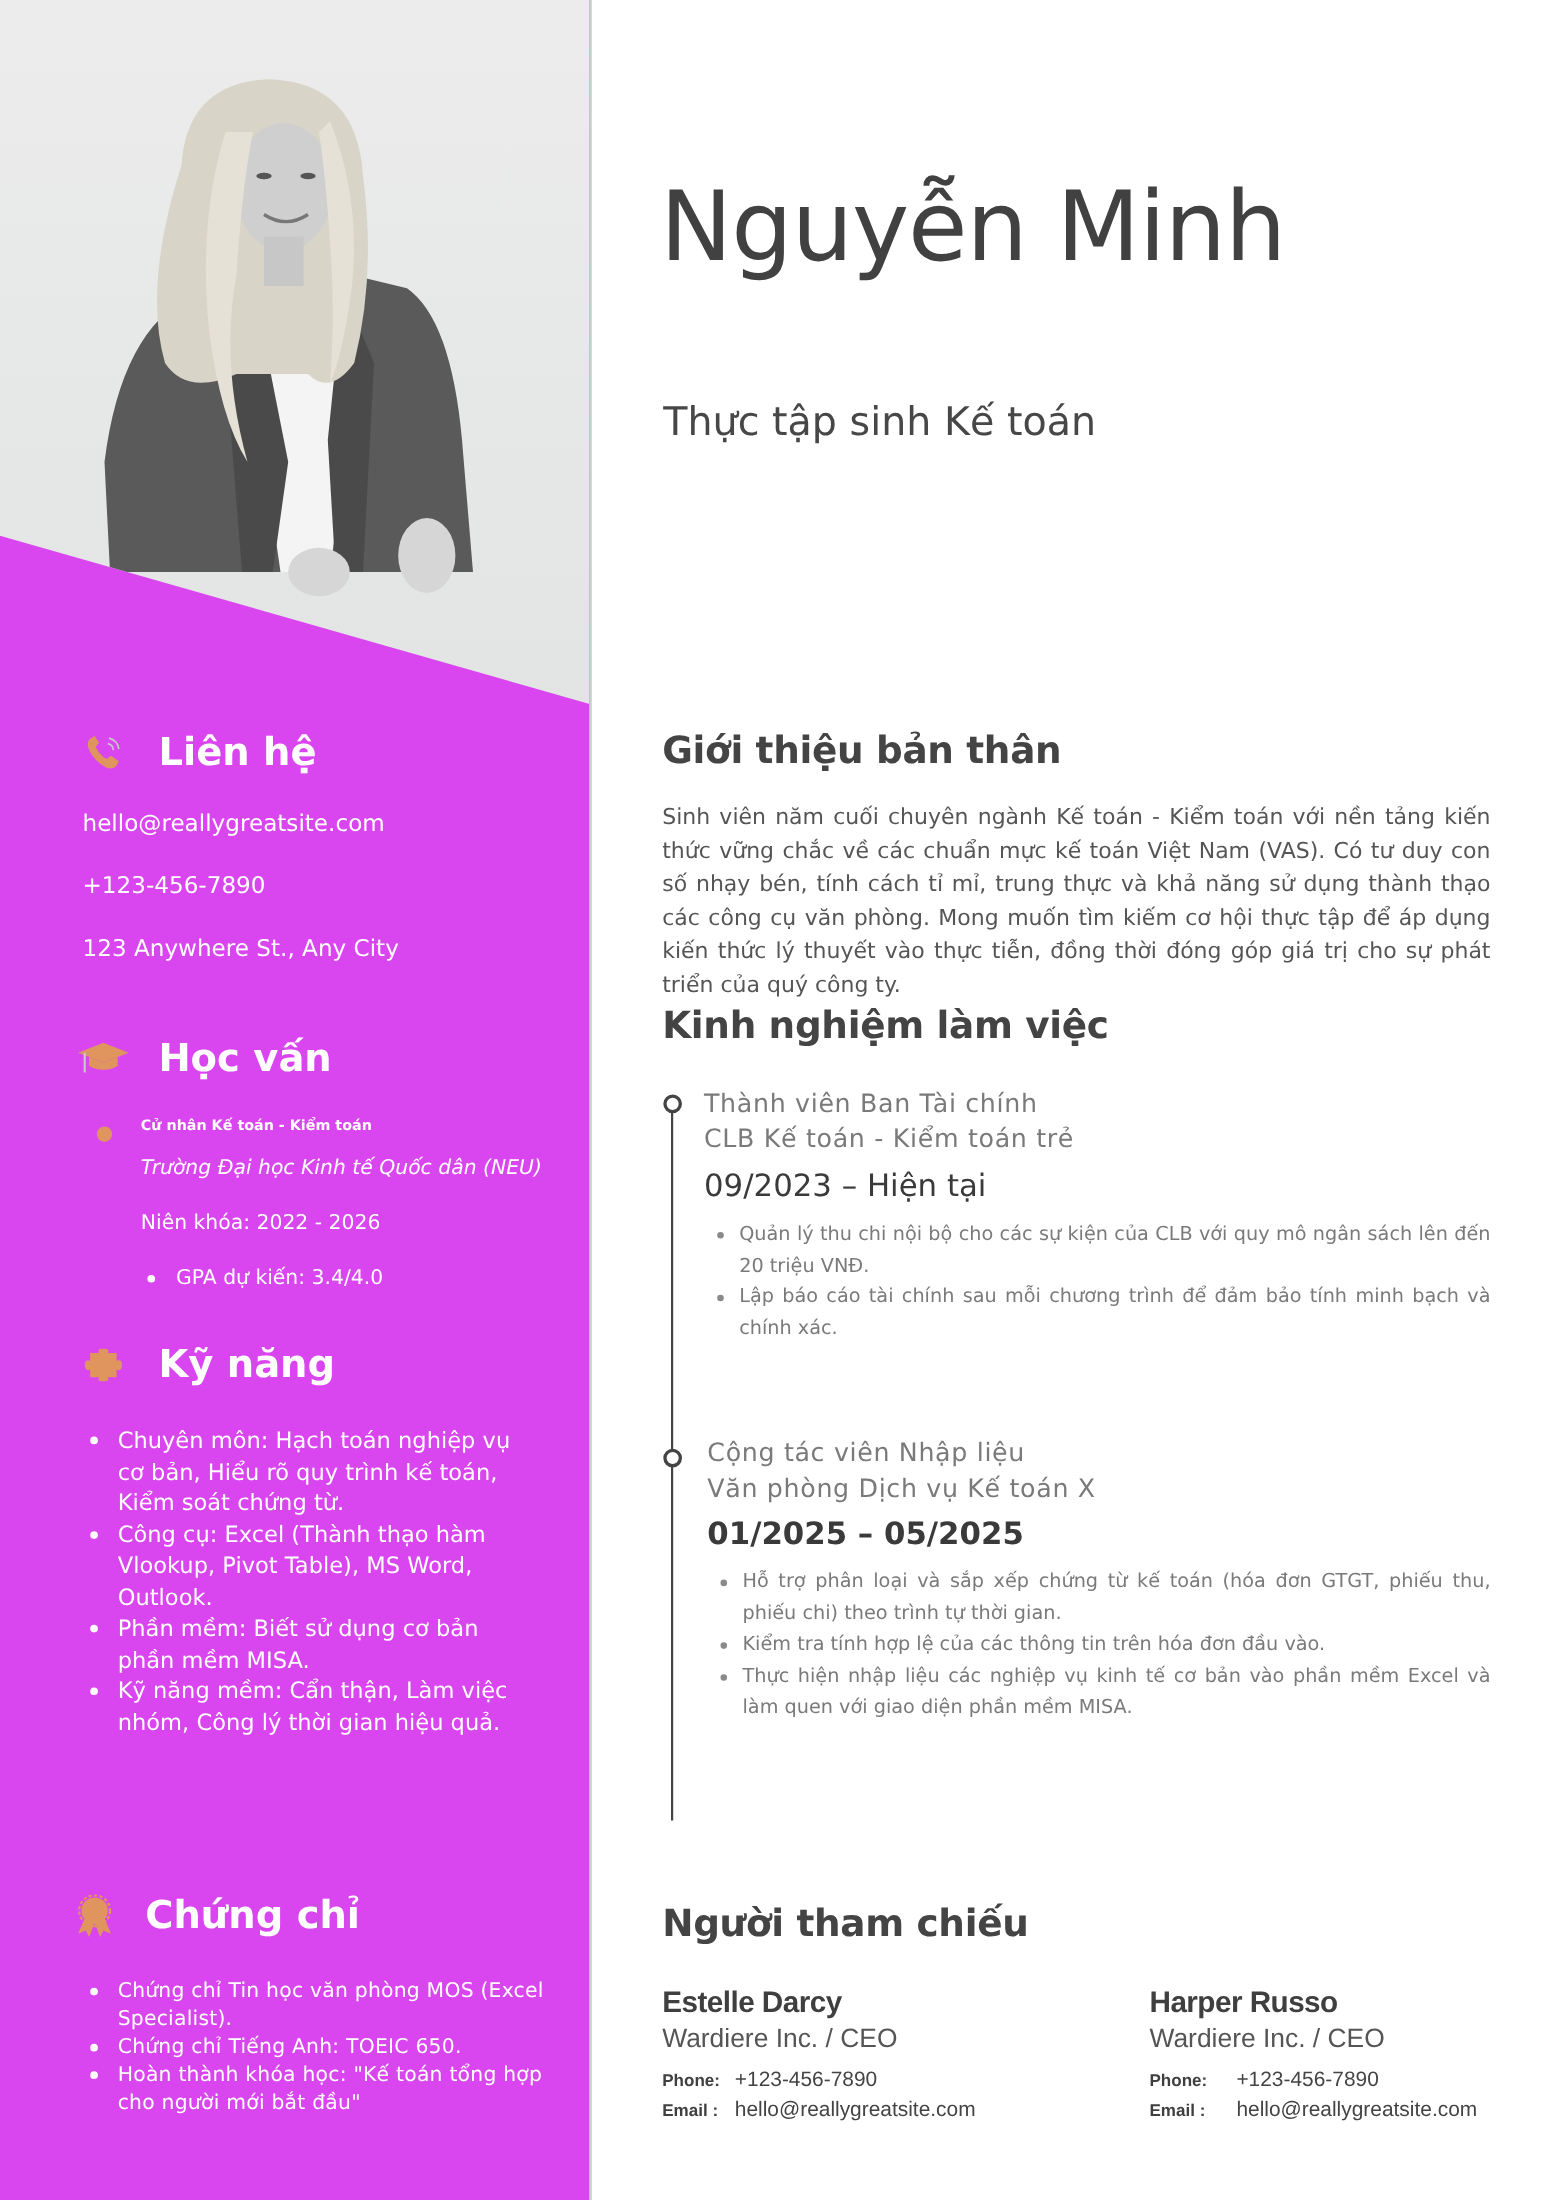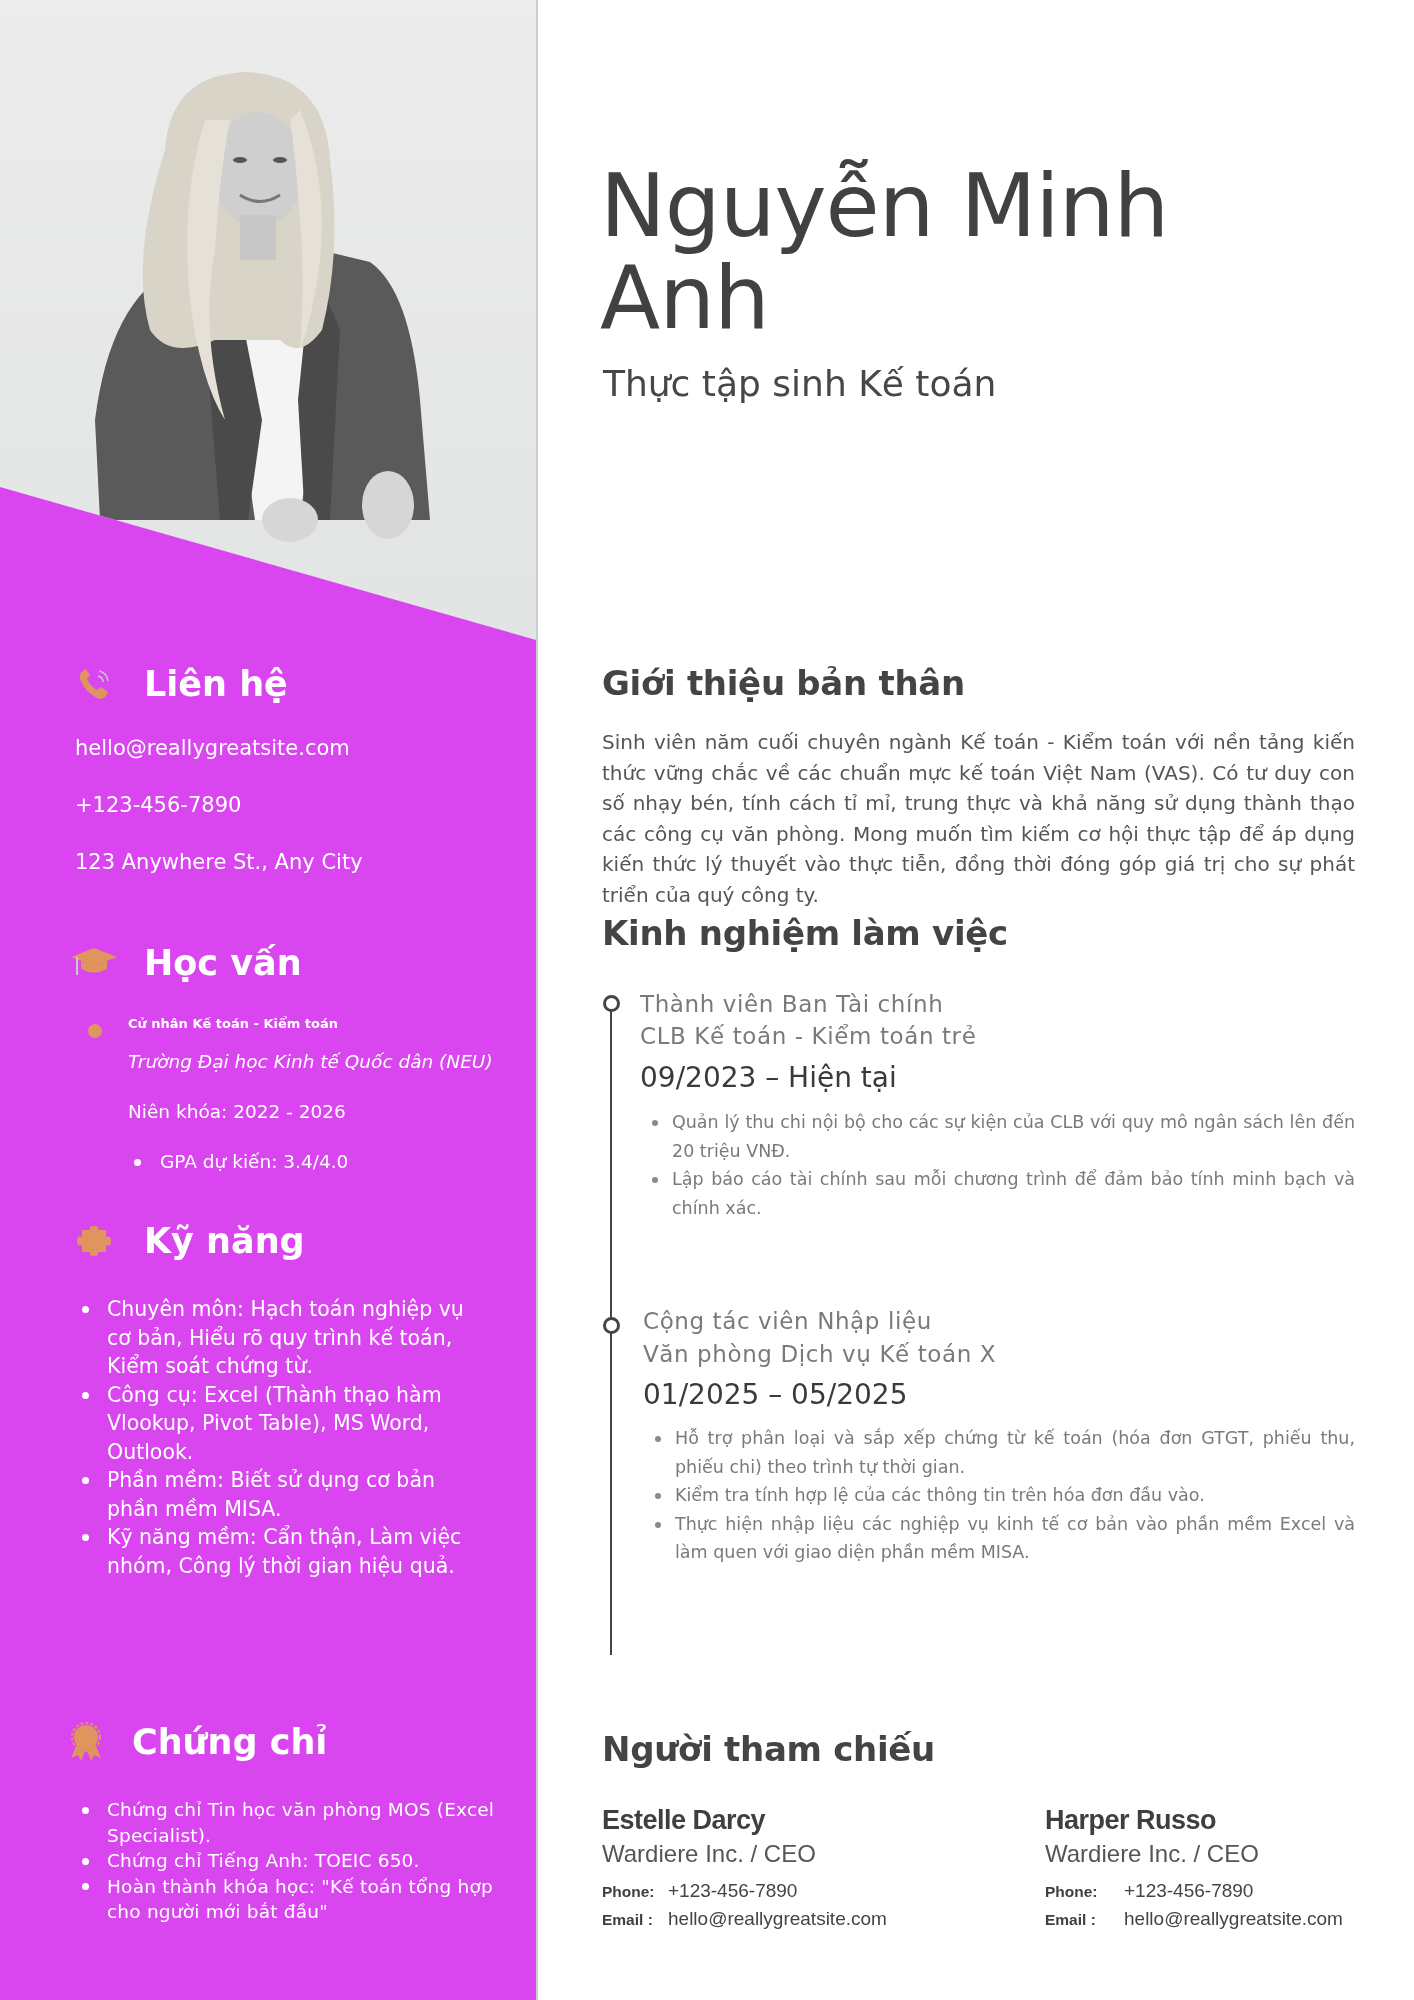--- a/index.html
+++ b/index.html
@@ -141,21 +141,20 @@
   <ul class="side-list certs" style="left:76px; top:1797px; width:420px;">
     <li>Chứng chỉ Tin học văn phòng MOS (Excel Specialist).</li>
     <li>Chứng chỉ Tiếng Anh: TOEIC 650.</li>
     <li>Hoàn thành khóa học: "Kế toán tổng hợp cho người mới bắt đầu"</li>
   </ul>
 </div>
 <div class="sidebar-edge"></div>
 
 <div class="name">
   <div>Nguyễn Minh</div>
-  <div>Anh</div>
 </div>
 <div class="title">Thực tập sinh Kế toán</div>
 
 <div class="main-heading" style="top:663px;">Giới thiệu bản thân</div>
 <div class="summary">Sinh viên năm cuối chuyên ngành Kế toán - Kiểm toán với nền tảng kiến thức vững chắc về các chuẩn mực kế toán Việt Nam (VAS). Có tư duy con số nhạy bén, tính cách tỉ mỉ, trung thực và khả năng sử dụng thành thạo các công cụ văn phòng. Mong muốn tìm kiếm cơ hội thực tập để áp dụng kiến thức lý thuyết vào thực tiễn, đồng thời đóng góp giá trị cho sự phát triển của quý công ty.</div>
 
 <div class="main-heading" style="top:913px;">Kinh nghiệm làm việc</div>
 
 <div class="timeline-line"></div>
 <div class="timeline-dot" style="left:603px; top:995px;"></div>
@@ -164,21 +163,21 @@
 <div class="exp-role" style="left:640px; top:991px;">Thành viên Ban Tài chính</div>
 <div class="exp-org" style="left:640px; top:1023px;">CLB Kế toán - Kiểm toán trẻ</div>
 <div class="exp-date" style="left:640px; top:1061px;">09/2023 – Hiện tại</div>
 <ul class="exp-bullets" style="left:647px; top:1108px; width:708px;">
   <li>Quản lý thu chi nội bộ cho các sự kiện của CLB với quy mô ngân sách lên đến 20 triệu VNĐ.</li>
   <li>Lập báo cáo tài chính sau mỗi chương trình để đảm bảo tính minh bạch và chính xác.</li>
 </ul>
 
 <div class="exp-role" style="left:643px; top:1308px;">Cộng tác viên Nhập liệu</div>
 <div class="exp-org" style="left:643px; top:1341px;">Văn phòng Dịch vụ Kế toán X</div>
-<div class="exp-date" style="left:643px; top:1378px;">01/2025 – 05/2025</div>
+<div class="exp-date" style="left:643px; top:1378px;font-weight:bold;">01/2025 – 05/2025</div>
 <ul class="exp-bullets" style="left:650px; top:1424px; width:705px;">
   <li>Hỗ trợ phân loại và sắp xếp chứng từ kế toán (hóa đơn GTGT, phiếu thu, phiếu chi) theo trình tự thời gian.</li>
   <li>Kiểm tra tính hợp lệ của các thông tin trên hóa đơn đầu vào.</li>
   <li>Thực hiện nhập liệu các nghiệp vụ kinh tế cơ bản vào phần mềm Excel và làm quen với giao diện phần mềm MISA.</li>
 </ul>
 
 <div class="main-heading" style="top:1729px;">Người tham chiếu</div>
 
 <div class="ref" style="left:602px; top:1805px;">
   <div class="ref-name">Estelle Darcy</div>

